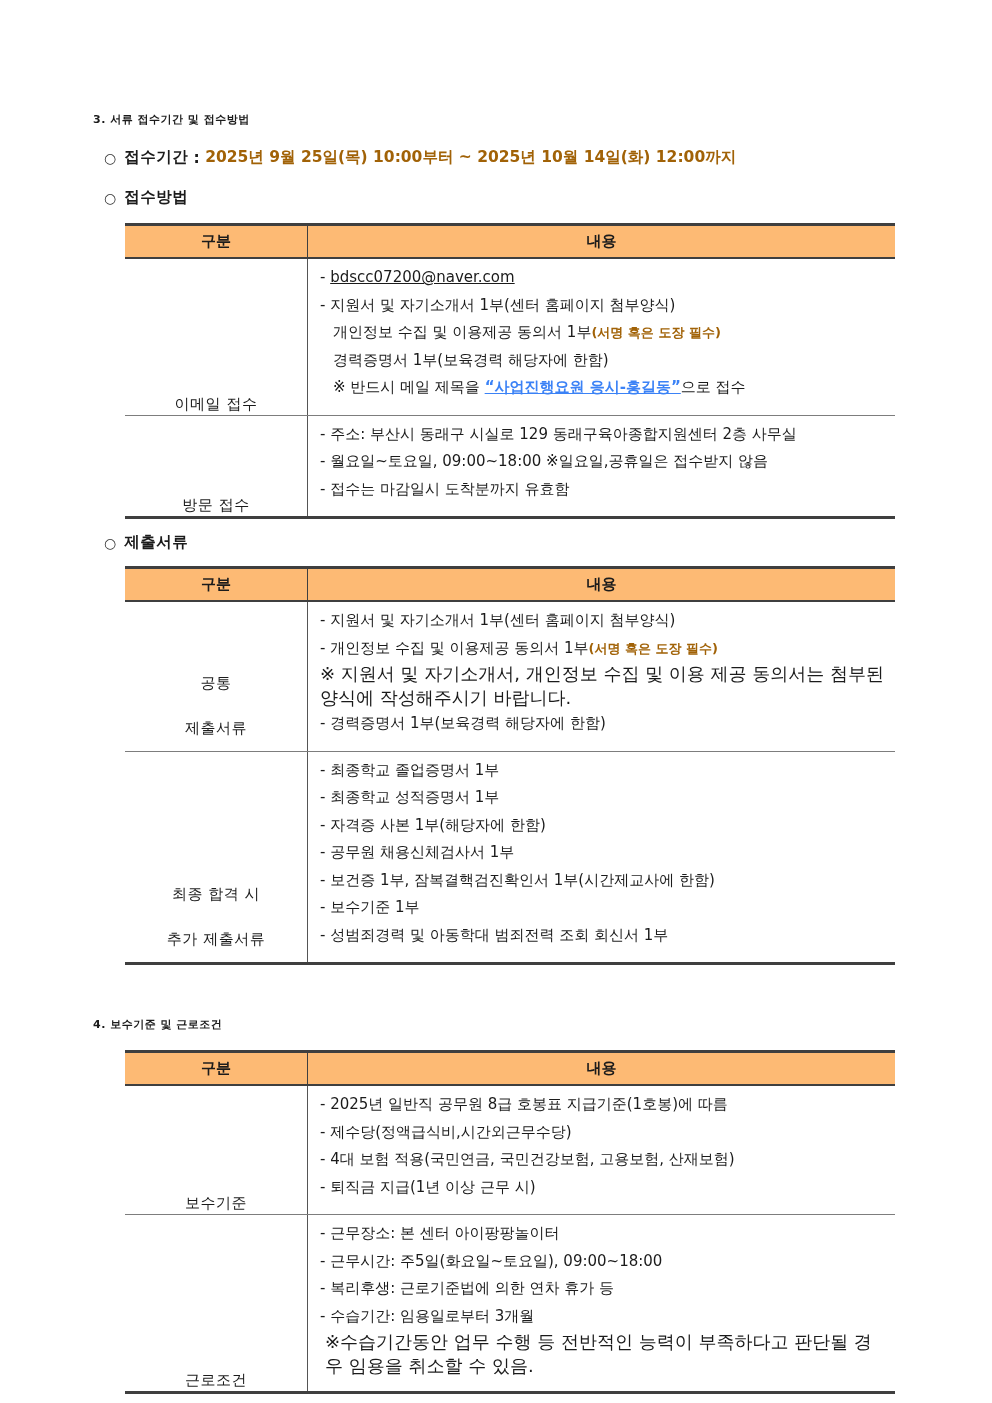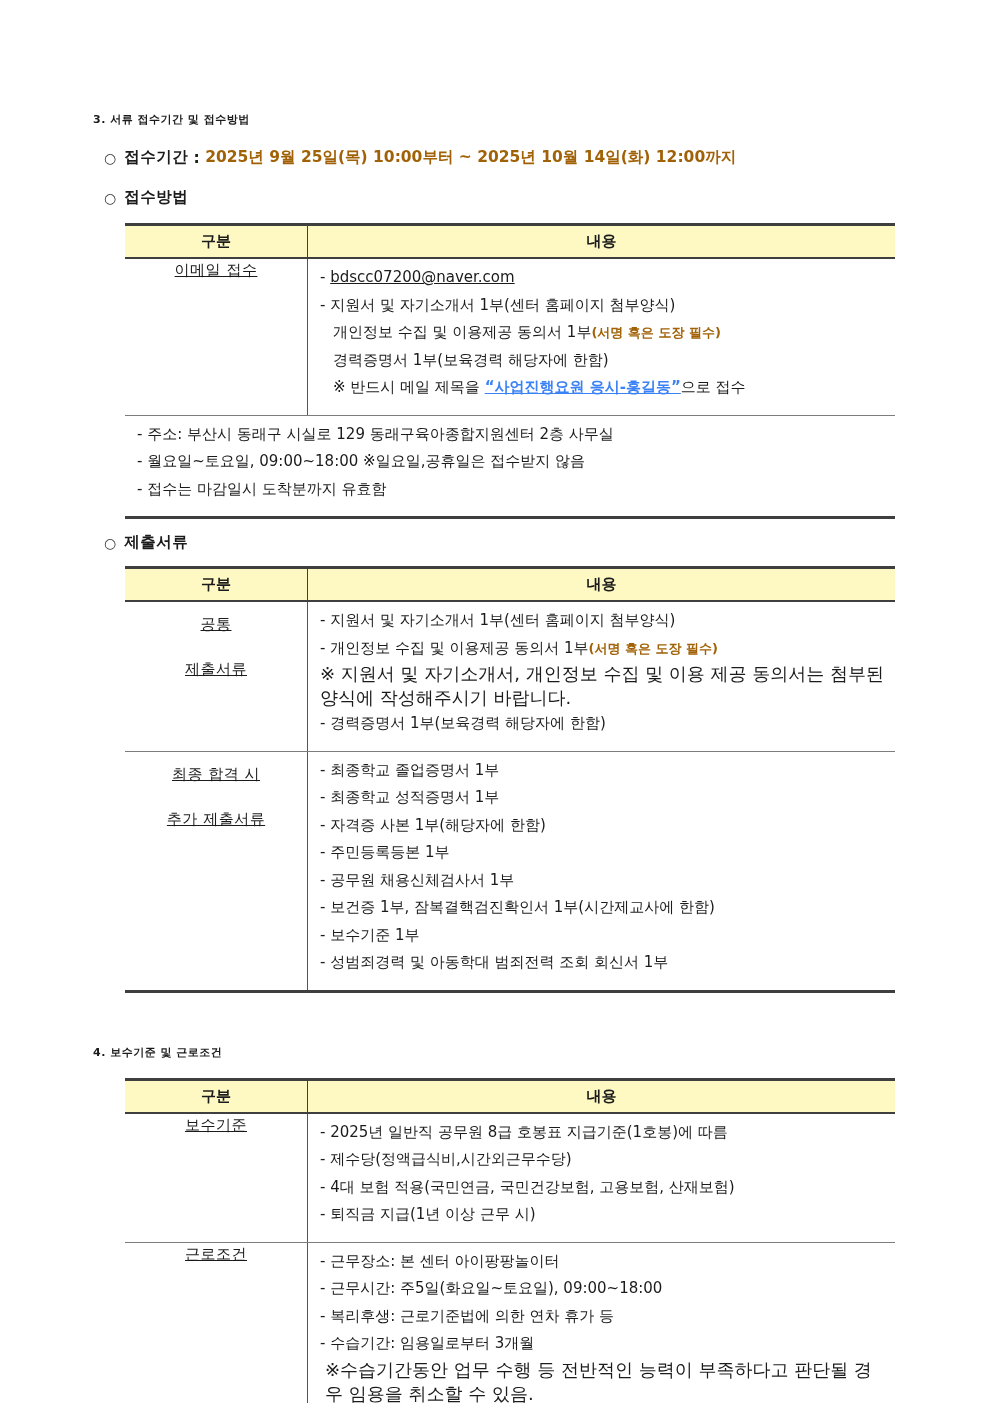--- a/index.html
+++ b/index.html
@@ -22,28 +22,28 @@
   .red{color:#a16207;}
   .bold{font-weight:bold;}
   .blue{color:#3b82f6;font-weight:bold;text-decoration:underline;}
   .ul{text-decoration:underline;}
   .sm2{font-size:13px;font-weight:bold;}
 
   .tbl{width:770px;margin-left:125px;border-top:3px solid #3f3f3f;border-bottom:3px solid #3f3f3f;}
   .t1{margin-top:15px;}
   .t2{margin-top:13px;}
   .t3{margin-top:18px;}
-  .thead{display:flex;background:#fef9c3;border-bottom:2px solid #3f3f3f;}
+  .thead{display:flex;background:#fdba74;border-bottom:2px solid #3f3f3f;}
   .th{line-height:31px;text-align:center;font-weight:bold;font-size:15px;}
   .thl{width:182px;border-right:1px solid #3f3f3f;}
   .thc{flex:1;}
   .trow{display:flex;}
   .trow + .trow{border-top:1px solid #7d7d7d;}
   .tlabel{width:182px;border-right:1px solid #555;display:flex;flex-direction:column;
-          justify-content:flex-start;align-items:center;text-align:center;text-decoration:underline;}
+          justify-content:flex-end;align-items:center;text-align:center;}
   .label-line{line-height:22px;letter-spacing:0.5px;}
   .label-line.spread{line-height:45px;}
   .tcontent{flex:1;padding:5px 8px 13px 12px;}
   .line{line-height:27.5px;white-space:nowrap;}
   .line.ind{padding-left:13px;}
   .line.small{font-size:18px;line-height:24px;white-space:normal;}
   .line.indsm{padding-left:5px;}
 </style>
 </head>
 <body>
@@ -74,20 +74,23 @@
         </div>
         <div class="tcontent">
           <div class="line"><span class="seg">- </span><span class="seg ul">bdscc07200@naver.com</span></div>
           <div class="line"><span class="seg">- 지원서 및 자기소개서 1부(센터 홈페이지 첨부양식)</span></div>
           <div class="line ind"><span class="seg">개인정보 수집 및 이용제공 동의서 1부</span><span class="seg red sm2">(서명 혹은 도장 필수)</span></div>
           <div class="line ind"><span class="seg">경력증명서 1부(보육경력 해당자에 한함)</span></div>
           <div class="line ind"><span class="seg">※ 반드시 메일 제목을 </span><span class="seg blue">“사업진행요원 응시-홍길동”</span><span class="seg">으로 접수</span></div>
         </div>
       </div>
       <div class="trow">
+        <div class="tlabel">
+          <div class="label-line">방문 접수</div>
+        </div>
         <div class="tcontent">
           <div class="line"><span class="seg">- 주소: 부산시 동래구 시실로 129 동래구육아종합지원센터 2층 사무실</span></div>
           <div class="line"><span class="seg">- 월요일~토요일, 09:00~18:00 ※일요일,공휴일은 접수받지 않음</span></div>
           <div class="line"><span class="seg">- 접수는 마감일시 도착분까지 유효함</span></div>
         </div>
       </div>
     </div>
 </div>
 
 <div class="bullet-line b3">
@@ -115,21 +118,20 @@
       </div>
       <div class="trow">
         <div class="tlabel">
           <div class="label-line spread">최종 합격 시</div>
           <div class="label-line spread">추가 제출서류</div>
         </div>
         <div class="tcontent">
           <div class="line"><span class="seg">- 최종학교 졸업증명서 1부</span></div>
           <div class="line"><span class="seg">- 최종학교 성적증명서 1부</span></div>
           <div class="line"><span class="seg">- 자격증 사본 1부(해당자에 한함)</span></div>
-          <div class="line"><span class="seg">- 주민등록등본 1부</span></div>
           <div class="line"><span class="seg">- 공무원 채용신체검사서 1부</span></div>
           <div class="line"><span class="seg">- 보건증 1부, 잠복결핵검진확인서 1부(시간제교사에 한함)</span></div>
           <div class="line"><span class="seg">- 보수기준 1부</span></div>
           <div class="line"><span class="seg">- 성범죄경력 및 아동학대 범죄전력 조회 회신서 1부</span></div>
         </div>
       </div>
     </div>
 </div>
 
 <div class="h-sec h4">4. 보수기준 및 근로조건</div>

